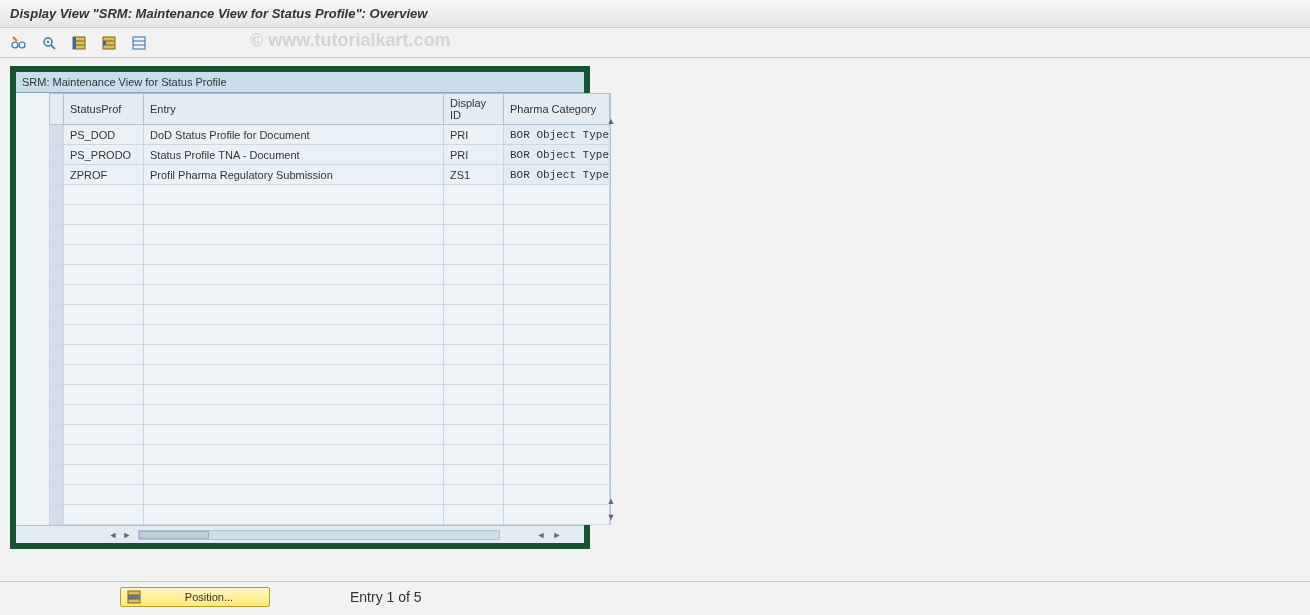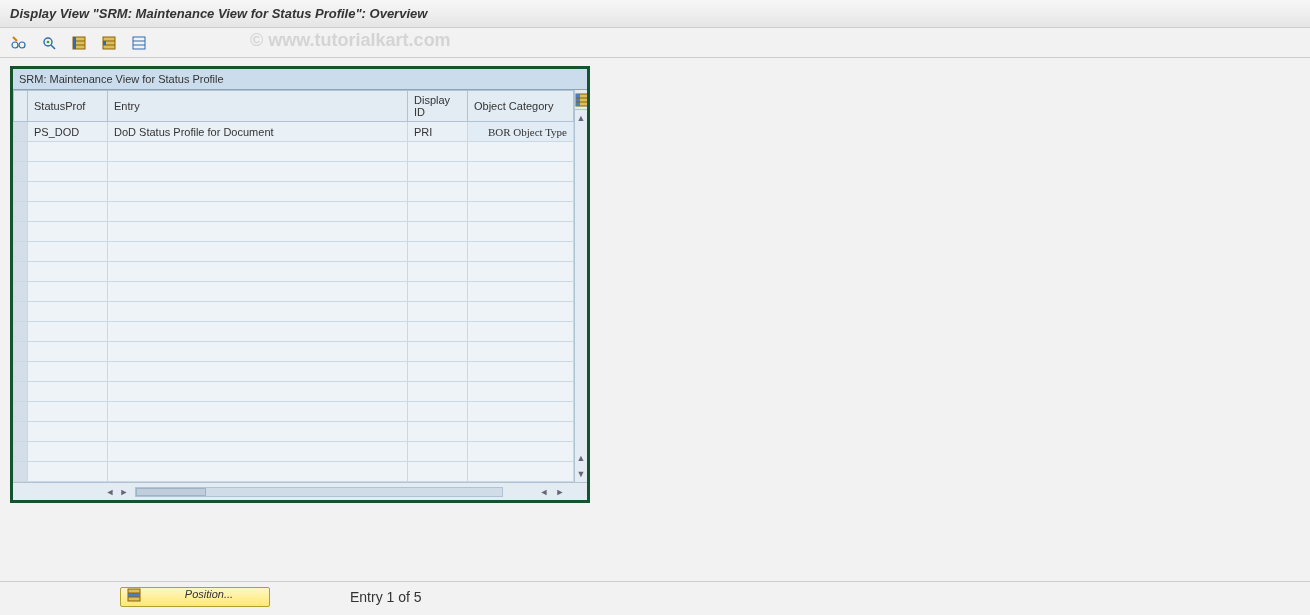--- a/index.html
+++ b/index.html
@@ -54,38 +54,39 @@
     font-weight: bold;
     color: rgba(200,200,200,0.7);
     pointer-events: none;
     font-family: Arial, sans-serif;
   }
   .content {
     padding: 8px 10px;
   }
   .table-frame {
     width: 580px;
-    border: 3px solid #14532d;
+    border: 6px solid #14532d;
     background: #dfeaf2;
   }
   .table-title {
     background: #cbdded;
     padding: 4px 6px;
     font-size: 11px;
     color: #333;
     border-bottom: 1px solid #8ca3b8;
   }
   .table-wrap {
     display: flex;
     background: #eef3f8;
   }
   .table-grid {
     border-collapse: collapse;
     width: 560px;
     table-layout: fixed;
+    margin-left: 33px;
   }
   .table-grid th {
     background: #e3ecf3;
     border: 1px solid #b0c2d3;
     text-align: left;
     font-weight: normal;
     padding: 3px 6px;
     height: 20px;
     font-size: 11px;
     color: #333;
@@ -103,21 +104,21 @@
   .table-grid td.rowsel {
     background: #d3dee9;
     width: 14px;
     padding: 0;
   }
   .table-grid td.data {
     background: #e9f1f7;
   }
   .table-grid td.obj {
     background: #e1ecf4;
-    font-family: Liberation Serif, serif;
+    font-family: Liberation Mono, monospace;
     font-size: 11px;
     text-align: right;
   }
   .table-grid tr.empty td.data,
   .table-grid tr.empty td.obj { background: #eef3f8; }
   .col-sp { width: 80px; }
   .col-nm { width: 300px; }
   .col-st { width: 60px; }
   .col-oc { width: 106px; }
   .vscroll {
@@ -195,26 +196,26 @@
     padding-left: 120px;
     gap: 80px;
   }
   .position-btn {
     width: 150px;
     height: 20px;
     background: linear-gradient(#fff7c8, #ffe970);
     border: 1px solid #b0a030;
     border-radius: 2px;
     display: flex;
+    align-items: center;
     padding: 0 6px;
     gap: 14px;
     cursor: pointer;
     font-size: 11px;
     color: #333;
-    font-style: italic;
   }
   .entry-text { font-size: 14px; color: #333; }
 </style>
 </head>
 <body>
 
 <div class="title-bar">
   <h1>Display View "SRM: Maintenance View for Status Profile": Overview</h1>
 </div>
 
@@ -270,29 +271,43 @@
           <col class="col-nm">
           <col class="col-st">
           <col class="col-oc">
         </colgroup>
         <thead>
           <tr>
             <th></th>
             <th>StatusProf</th>
             <th>Entry</th>
             <th>Display ID</th>
-            <th>Object Category</th>
+            <th>Pharma Category</th>
           </tr>
         </thead>
         <tbody id="tbody">
         <tr>
               <td class="rowsel"></td>
               <td class="data">PS_DOD</td>
               <td class="data">DoD Status Profile for Document</td>
               <td class="data">PRI</td>
+              <td class="obj">BOR Object Type</td>
+            </tr>
+            <tr>
+              <td class="rowsel"></td>
+              <td class="data">PS_PRODO</td>
+              <td class="data">Status Profile TNA - Document</td>
+              <td class="data">PRI</td>
+              <td class="obj">BOR Object Type</td>
+            </tr>
+            <tr>
+              <td class="rowsel"></td>
+              <td class="data">ZPROF</td>
+              <td class="data">Profil Pharma Regulatory Submission</td>
+              <td class="data">ZS1</td>
               <td class="obj">BOR Object Type</td>
             </tr>
             <tr class="empty">
               <td class="rowsel"></td>
               <td class="data"></td>
               <td class="data"></td>
               <td class="data"></td>
               <td class="obj"></td>
             </tr>
             <tr class="empty">

